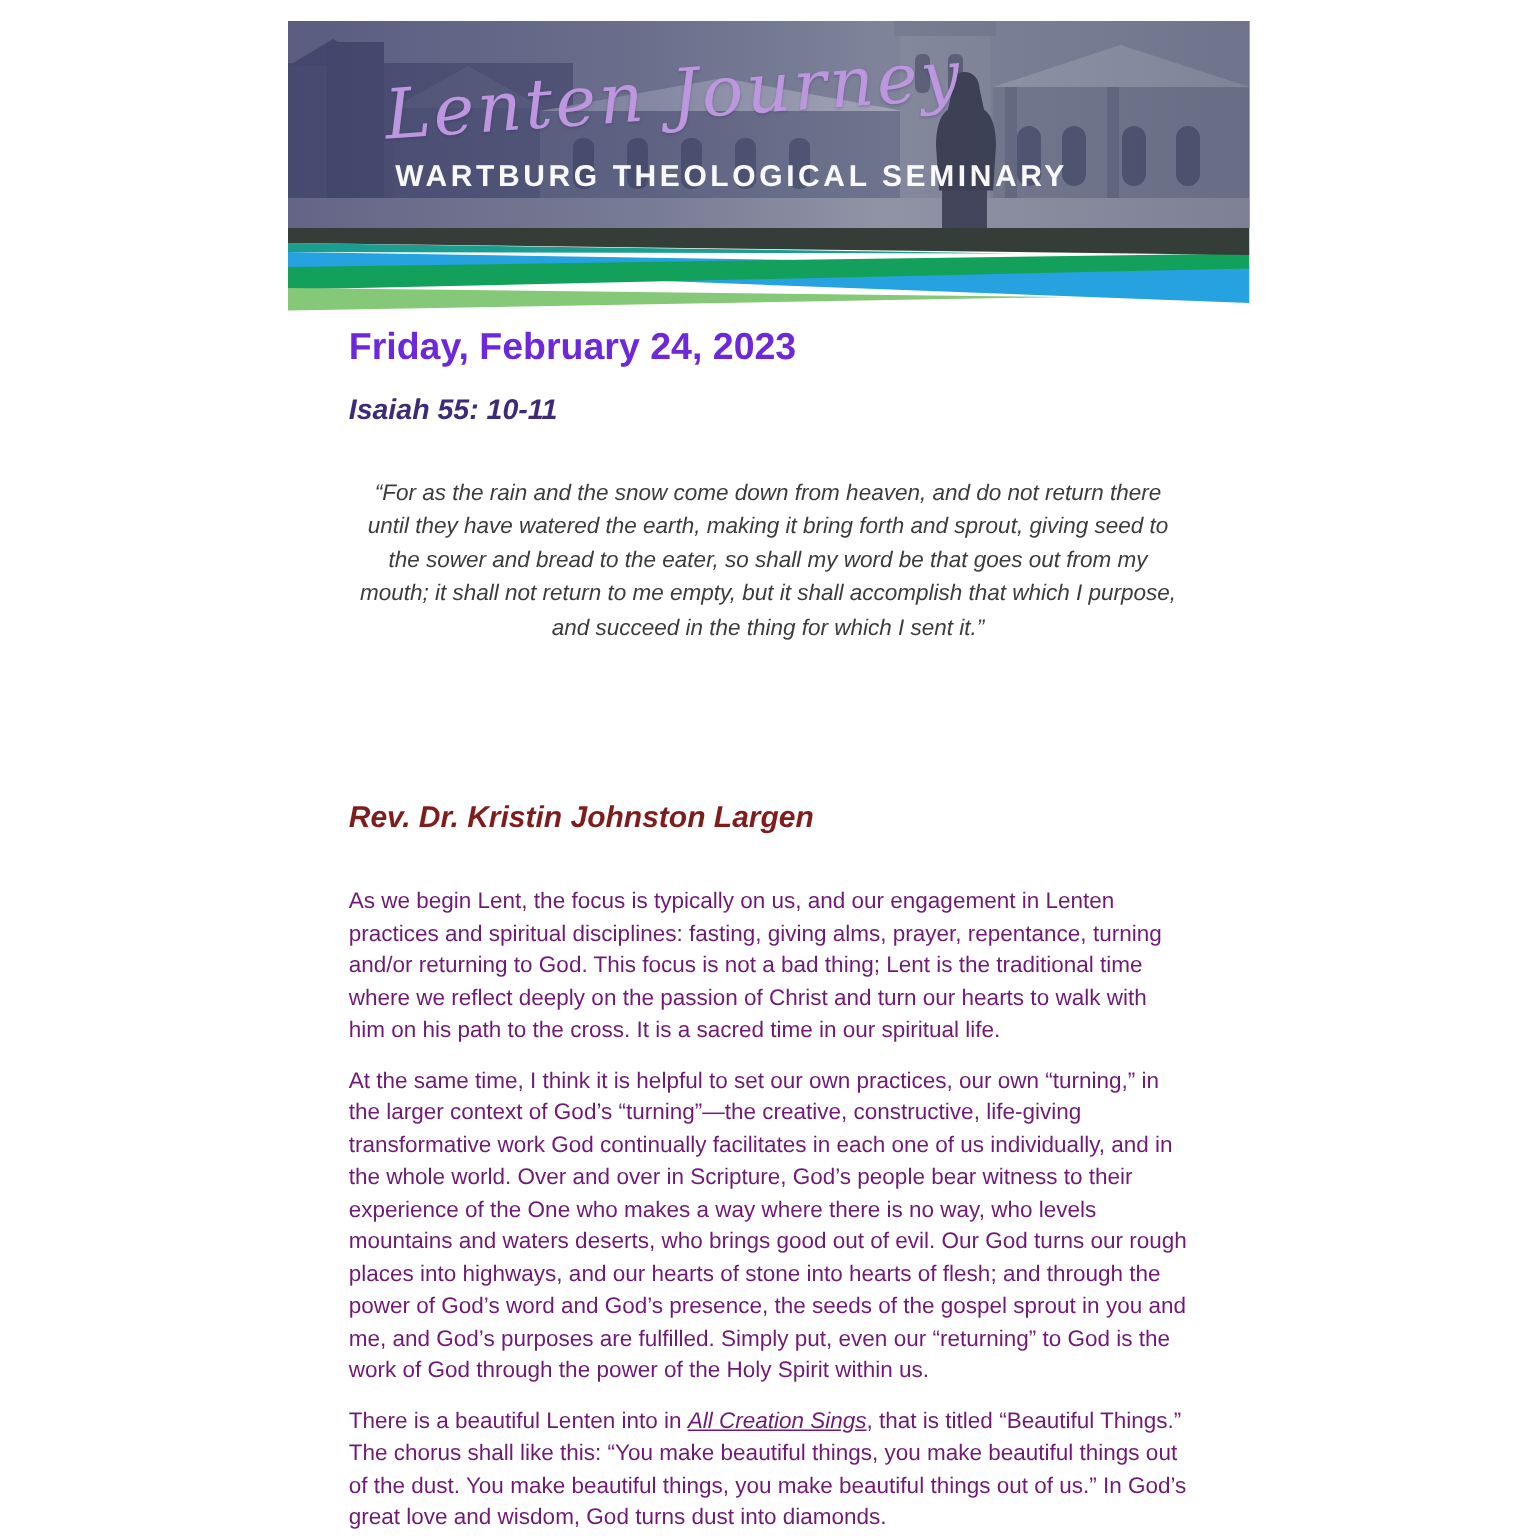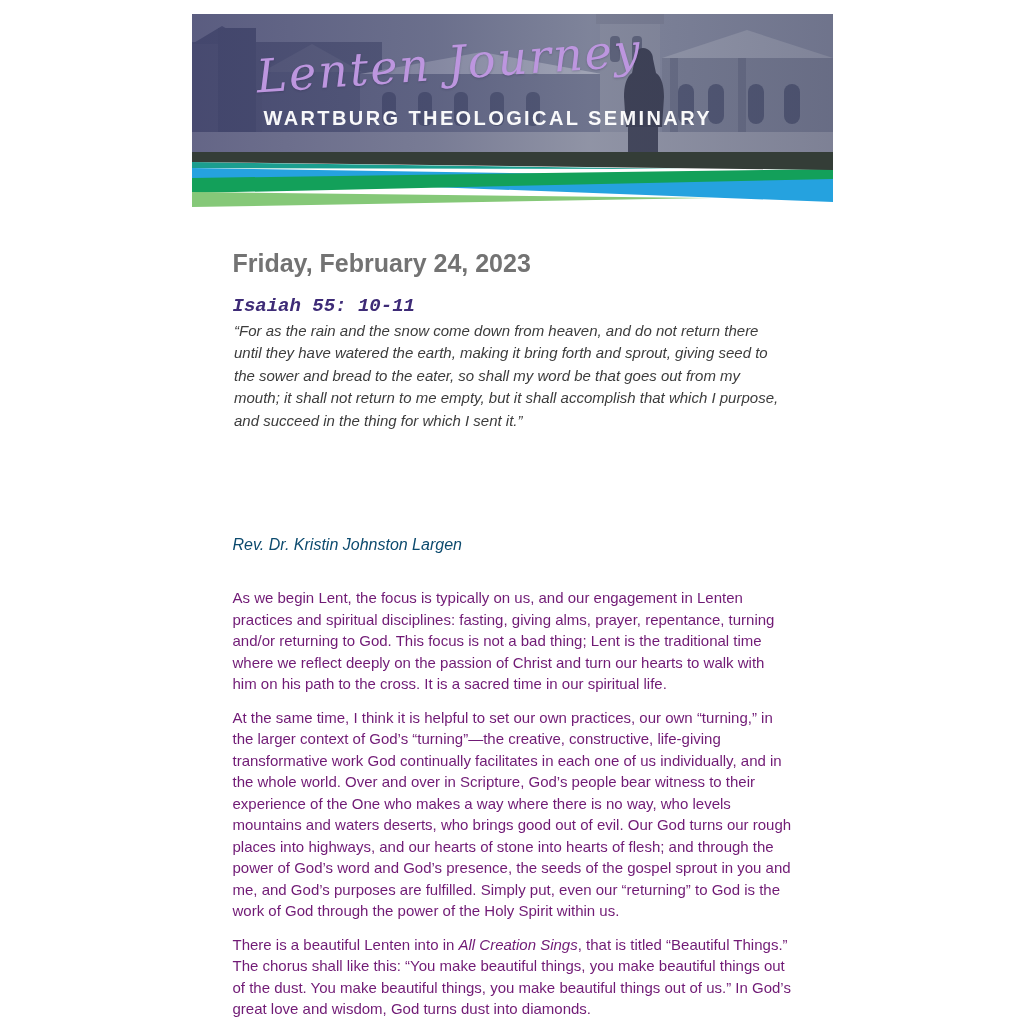--- a/index.html
+++ b/index.html
@@ -42,58 +42,58 @@
     font-size:20px;
     font-weight:700;
     letter-spacing:2.4px;
     color:rgba(255,255,255,.96);
     white-space:nowrap;
   }
   .stripes { display:block; }
   
   .content { padding:0 41px; }
   .date-heading {
-    margin-top:40px;
+    margin-top:8px;
     font-size:25px;
     line-height:30px;
     font-weight:bold;
-    color:#737373;
+    color:#6d28d9;
   }
   .scripture-ref {
     margin-top:17px;
-    font-family:Liberation Mono, monospace;
+    font-family:Liberation Sans, sans-serif;
     font-weight:bold;
     font-style:italic;
     font-size:19px;
     color:#3e2b77;
   }
   .quote {
-    margin:3px auto 0;
+    margin:33px auto 0;
     max-width:556px;
     font-style:italic;
     font-size:15px;
     line-height:22.4px;
-    text-align:left;
+    text-align:center;
     color:#3c3c3c;
   }
   .spacer { height:104px; }
   .byline {
-    font-weight:normal;
+    font-weight:bold;
     font-style:italic;
-    font-size:16px;
-    color:#0c4a6e;
+    font-size:20px;
+    color:#7f1d1d;
     margin-bottom:33px;
   }
   p.body-para {
     font-size:15px;
     line-height:21.5px;
     color:#701a75;
     margin-bottom:12px;
   }
-  p.body-para .italic { font-style:italic; }
+  p.body-para .italic { font-style:italic;text-decoration:underline; }
 </style>
 </head>
 <body>
 
 <div class="email">
 
   <div class="hero">
     <svg class="photo" width="641" height="138" viewBox="0 0 641 138" aria-hidden="true">
 
       <rect x="0" y="0" width="641" height="138" fill="#848aa0"></rect>

